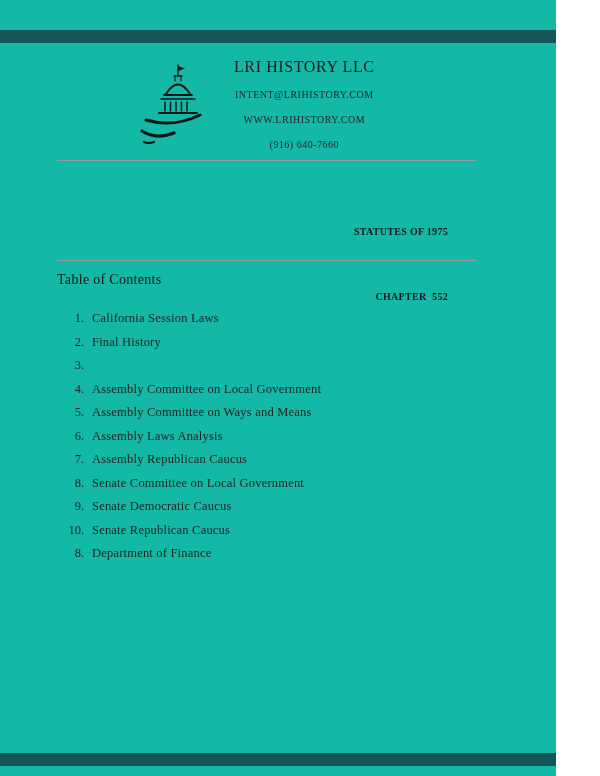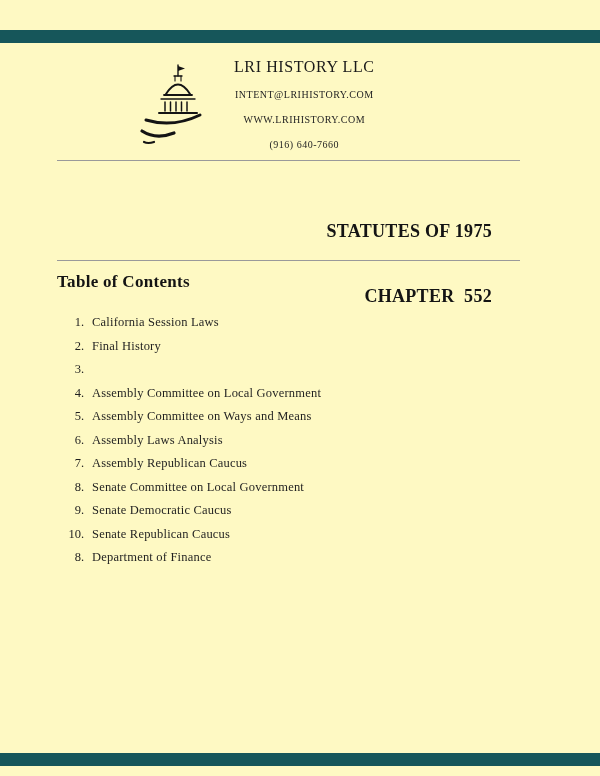--- a/index.html
+++ b/index.html
@@ -1,20 +1,20 @@
 <!DOCTYPE html>
 <html><head>
 <meta charset="utf-8">
 <style>
   html, body { margin: 0; padding: 0; background: #ffffff; }
   .page {
     position: relative;
-    width: 600px;
+    width: 556px;
     height: 776px;
-    background: #fef9c3;
+    background: #14b8a6;
     font-family: "Liberation Serif", serif;
     color: #1f1f1f;
     overflow: hidden;
   }
 
   
   .bar { position: absolute; left: 0; width: 100%; height: 13px; }
   .bar.top { top: 30px; }
   .bar.bottom { top: 753px; }
 
@@ -55,32 +55,32 @@
   .rule1 { top: 160px; }
   .rule2 { top: 260px; }
 
   
   .citation {
     position: absolute;
     top: 178px;
     right: 108px;
     text-align: right;
     font-weight: bold;
-    font-size: 18px;
+    font-size: 10px;
     line-height: 21.5px;
     color: #141414;
     letter-spacing: 0.3px;
     white-space: pre;
   }
 
   
   .toc { position: absolute; left: 57px; top: 272px; right: 60px; }
   .toc-title {
-    font-weight: bold;
-    font-size: 17px;
+    font-weight: normal;
+    font-size: 14px;
     letter-spacing: 0.3px;
     color: #141414;
   }
   .toc-list { margin-top: 24px; }
   .toc-row {
     display: flex;
     align-items: baseline;
     font-size: 12.5px;
     line-height: 13px;
     margin-bottom: 10.5px;

